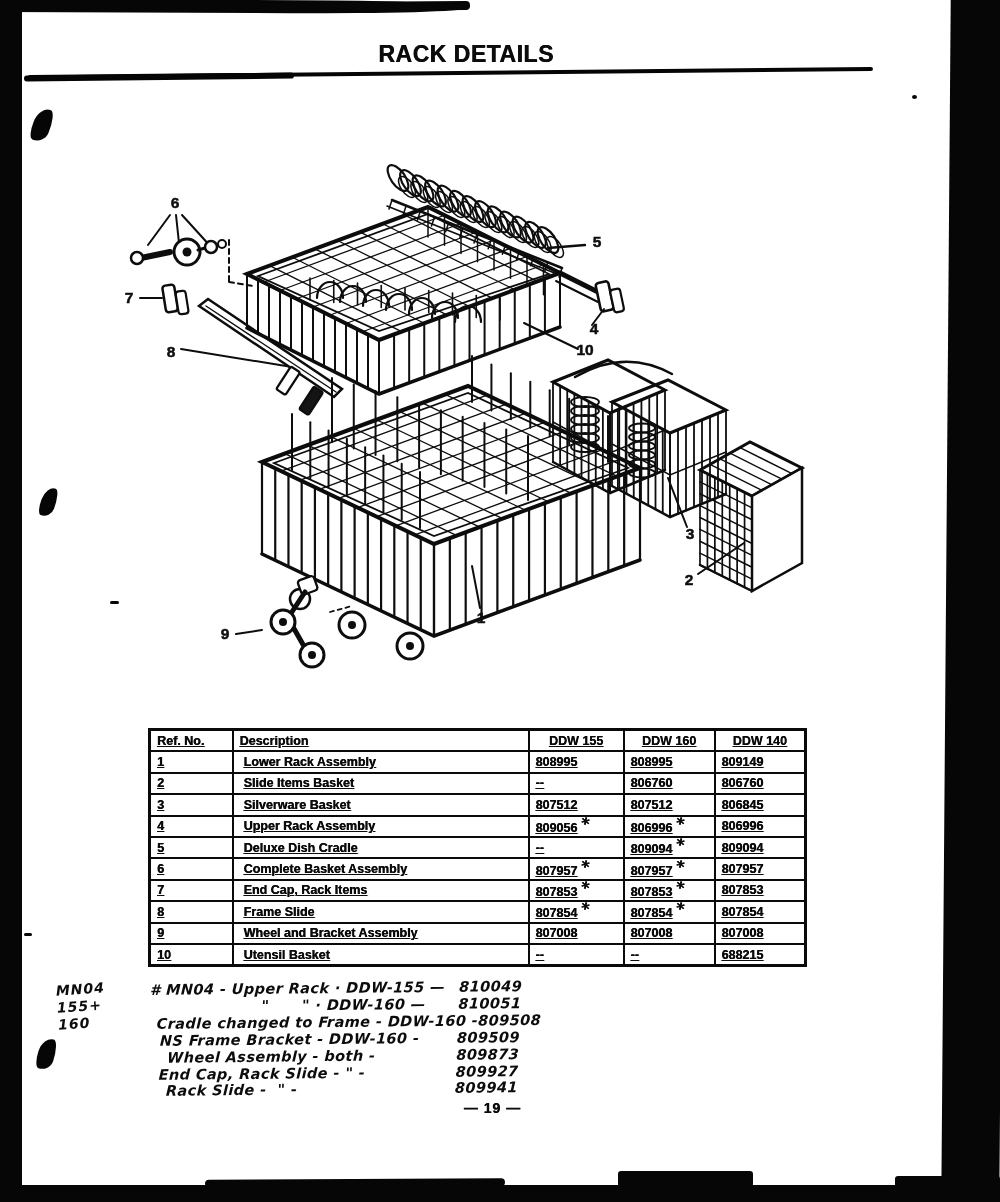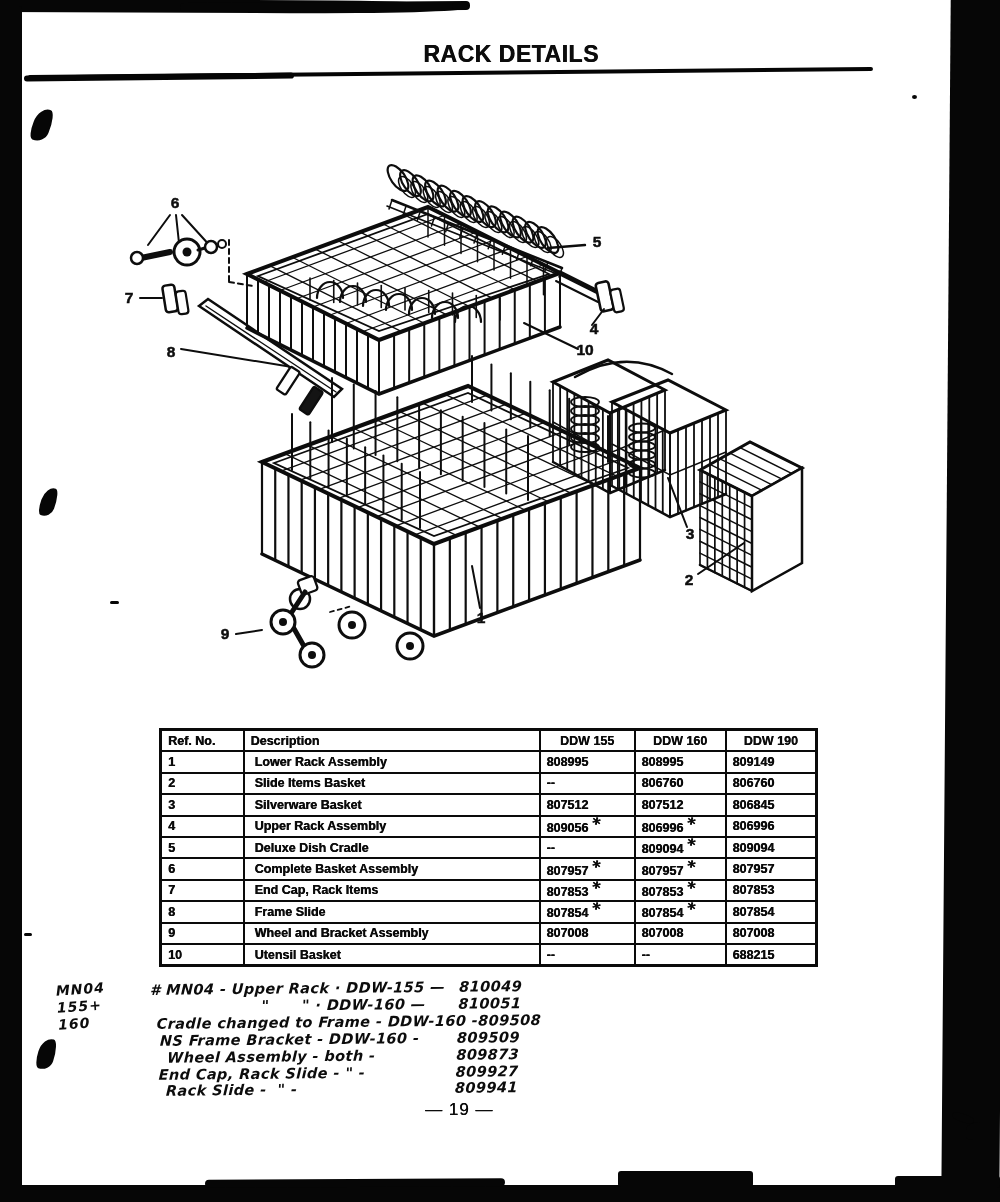--- a/index.html
+++ b/index.html
@@ -2,35 +2,35 @@
 <html><head>
 <meta charset="utf-8">
 <style>
   html,body{margin:0;padding:0;background:#888;}
   .page{position:relative;width:1000px;height:1202px;background:#fff;overflow:hidden;
         font-family:"Liberation Sans",sans-serif;color:#0c0c0c;}
   .artifact{position:absolute;background:#060606;}
   
   .title{position:absolute;top:41px;left:0;width:932px;text-align:center;
          font-weight:700;font-size:23px;letter-spacing:.5px;
-         text-shadow:.5px .4px 0 #000;padding-left:45px;}
+         text-shadow:.5px .4px 0 #000;}
   .title-line{position:absolute;left:28px;top:71px;width:845px;height:4px;background:#050505;
               transform:rotate(-.55deg);border-radius:2px;}
   .title-line2{position:absolute;left:24px;top:74px;width:270px;height:6px;background:#050505;
                transform:rotate(-.6deg);border-radius:3px;}
   
   .diagram{position:absolute;left:0;top:0;width:1000px;height:1202px;}
   svg line,svg path,svg ellipse,svg circle,svg rect,svg polygon{stroke:#0d0d0d;fill:none;stroke-linecap:round;}
   svg .fw{fill:#fff;}
   svg .fb{fill:#0d0d0d;stroke:none;}
   svg .fdark{fill:#141414;}
   svg text{font-family:"Liberation Sans",sans-serif;font-weight:700;font-size:15.5px;
            fill:#0d0d0d;stroke:#0d0d0d;stroke-width:.5;text-anchor:middle;}
   
-  .tablewrap{position:absolute;left:159px;top:728px;}
+  .tablewrap{position:absolute;left:148px;top:728px;text-decoration:underline;}
   table.parts{border-collapse:collapse;border:3.5px solid #0a0a0a;table-layout:fixed;width:656px;background:#fff;}
   table.parts th,table.parts td{border:2.4px solid #0a0a0a;height:19.4px;padding:0 6px;
       font-family:"Liberation Sans",sans-serif;font-weight:700;font-size:12.5px;
       overflow:hidden;text-shadow:.4px 0 0 #000;}
   table.parts th:nth-child(1),table.parts th:nth-child(2){text-align:left;}
   table.parts td.desc{text-align:left;padding-left:10px;}
   .hand-mark{display:inline-block;font-size:16px;font-weight:900;margin-left:3px;
              transform:rotate(12deg) translateY(-3px);font-family:"DejaVu Sans",sans-serif;}
   
   .hw-margin{position:absolute;left:57px;top:981px;font-family:"DejaVu Sans",sans-serif;
@@ -41,22 +41,22 @@
             font-size:14.5px;transform:rotate(-.6deg) skewX(-3deg);letter-spacing:.4px;}
   .hw-line{display:flex;line-height:16.9px;}
   .hw-text{white-space:pre;}
   .hw-num{margin-left:auto;white-space:pre;}
   .hw-line:nth-child(2){padding-left:112px;}
   .hw-line:nth-child(3){padding-left:8px;}
   .hw-line:nth-child(4){padding-left:12px;}
   .hw-line:nth-child(5){padding-left:20px;}
   .hw-line:nth-child(6){padding-left:12px;}
   .hw-line:nth-child(7){padding-left:20px;}
-  .page-num{position:absolute;left:425px;top:1100px;width:96px;text-align:left;
-            font-weight:400;font-size:17px;letter-spacing:1px;text-shadow:.4px 0 0 #000;}
+  .page-num{position:absolute;left:425px;top:1100px;width:96px;text-align:right;
+            font-weight:700;font-size:14px;letter-spacing:1px;text-shadow:.4px 0 0 #000;}
 </style>
 </head>
 <body>
 
 <div class="page">
 
   <div class="artifact" style="left:0;top:0;width:465px;height:13px;border-radius:0 45% 60% 0/0 90% 70% 0;transform:rotate(.25deg);"></div>
   <div class="artifact" style="left:180px;top:2px;width:290px;height:9px;border-radius:4px;transform:rotate(-.4deg);"></div>
   <div class="artifact" style="left:452px;top:2px;width:16px;height:8px;border-radius:40%;"></div>
   <div class="artifact" style="left:0;top:6px;width:22px;height:1196px;border-radius:0 3px 3px 0;"></div>
@@ -496,21 +496,21 @@
           <col style="width:95px">
           <col style="width:91px">
           <col style="width:91px">
         </colgroup>
       <thead>
           <tr>
             <th>Ref. No.</th>
             <th>Description</th>
             <th>DDW 155</th>
             <th>DDW 160</th>
-            <th>DDW 190</th>
+            <th>DDW 140</th>
           </tr>
         </thead>
       <tbody>
           <tr>
             <td>1</td>
             <td class="desc">Lower Rack Assembly</td>
             <td>808995</td>
             <td>808995</td>
             <td>809149</td>
           </tr>

